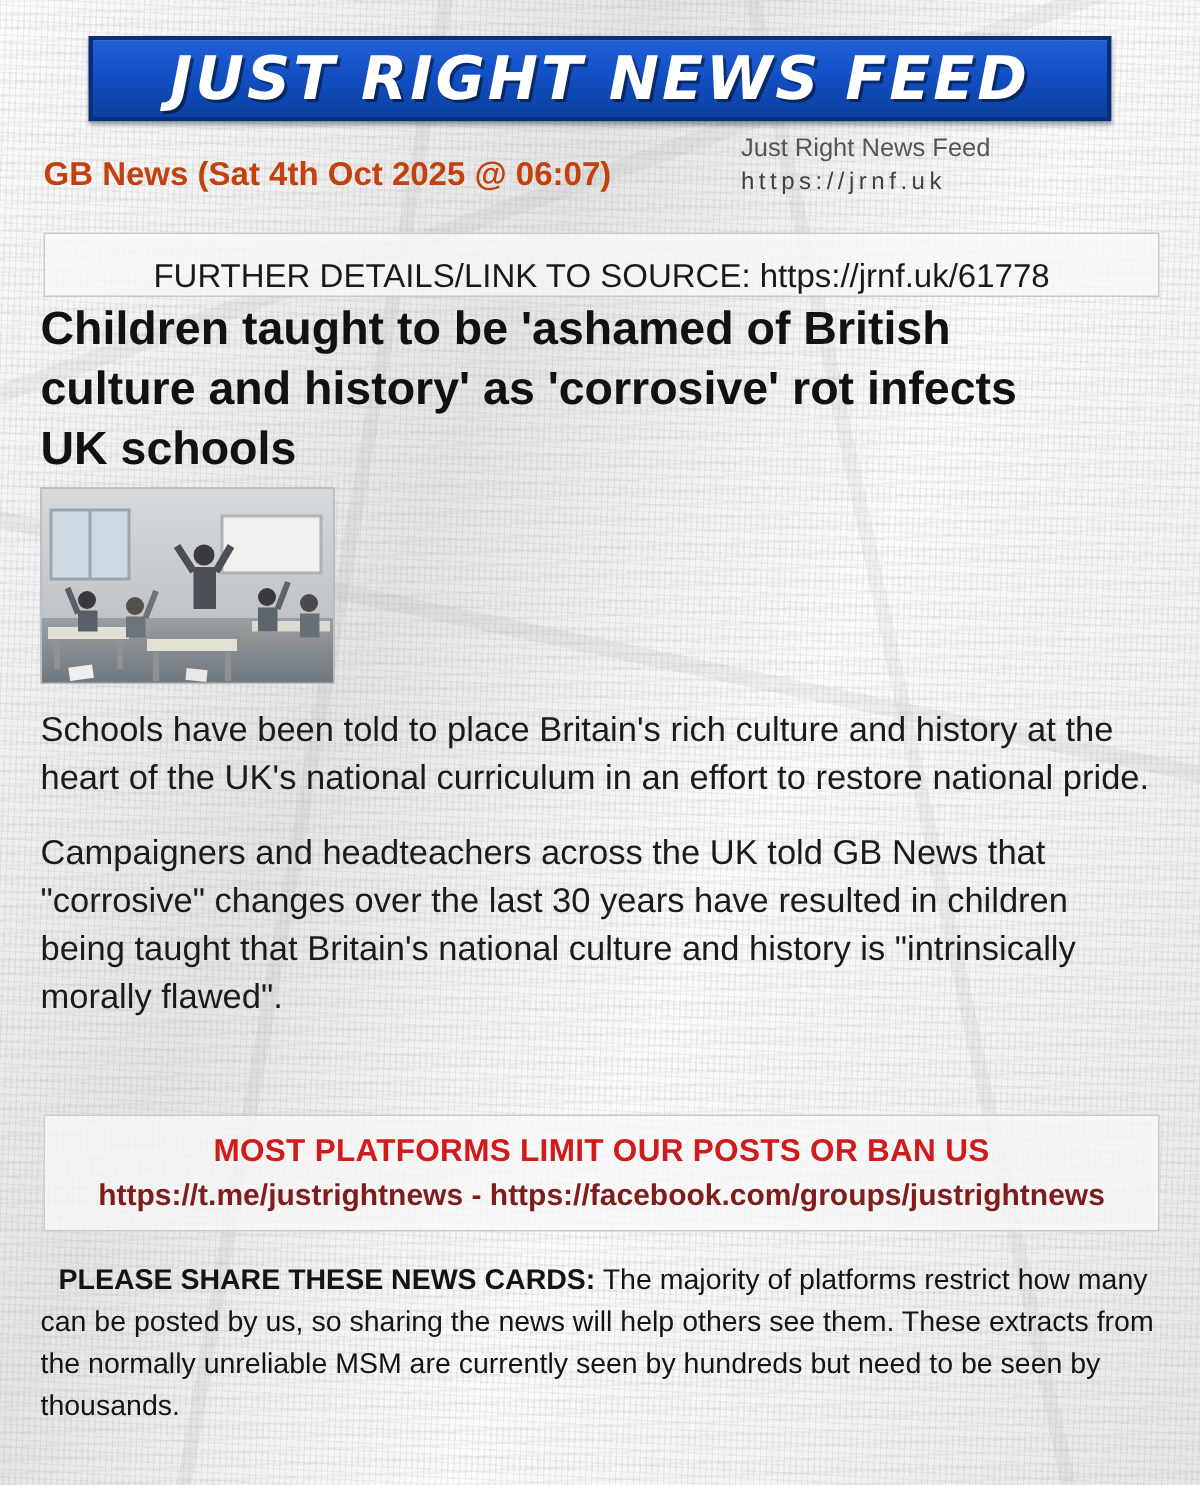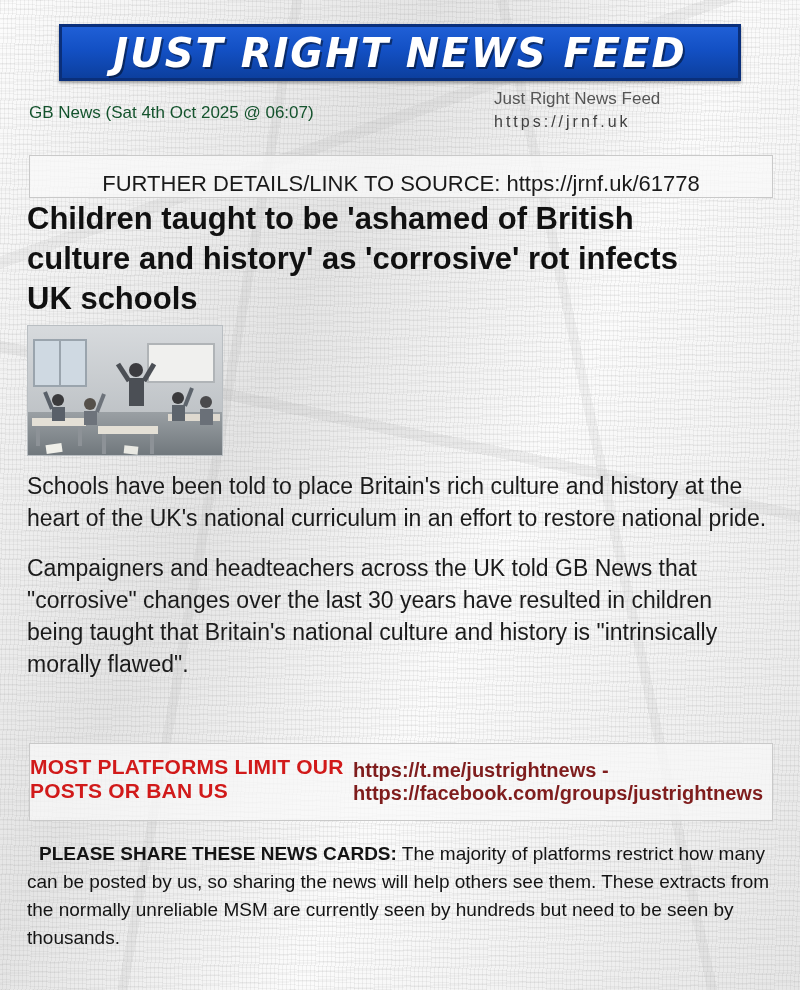--- a/index.html
+++ b/index.html
@@ -74,22 +74,23 @@
     background-image: repeating-linear-gradient(0deg, rgba(20,60,150,0.55) 0px, rgba(20,60,150,0.55) 1px, rgba(255,255,255,0) 1px, rgba(255,255,255,0) 3px);
     -webkit-background-clip: text;
     background-clip: text;
   }
 
   
   .meta-left {
     position: absolute;
     left: 29px;
     top: 103px;
-    font-size: 17px;
-    color: #14532d;
+    font-size: 22px;
+    color: #c2410c;
+    font-weight: bold;
   }
   .meta-right {
     position: absolute;
     left: 494px;
     top: 88px;
     width: 280px;
     text-align: left;
   }
   .brand-name {
     font-size: 17px;
@@ -167,21 +168,21 @@
   .promo-box {
     position: absolute;
     left: 29px;
     top: 743px;
     width: 744px;
     height: 78px;
     background: rgba(248,248,248,0.75);
     border: 1px solid #c9c9c9;
     box-sizing: border-box;
     display: flex;
-    flex-direction: row;
+    flex-direction: column;
     align-items: center;
     justify-content: center;
   }
   .promo-headline {
     font-size: 21px;
     font-weight: bold;
     color: #d11a1a;
     letter-spacing: 0.2px;
     margin-bottom: 6px;
   }

